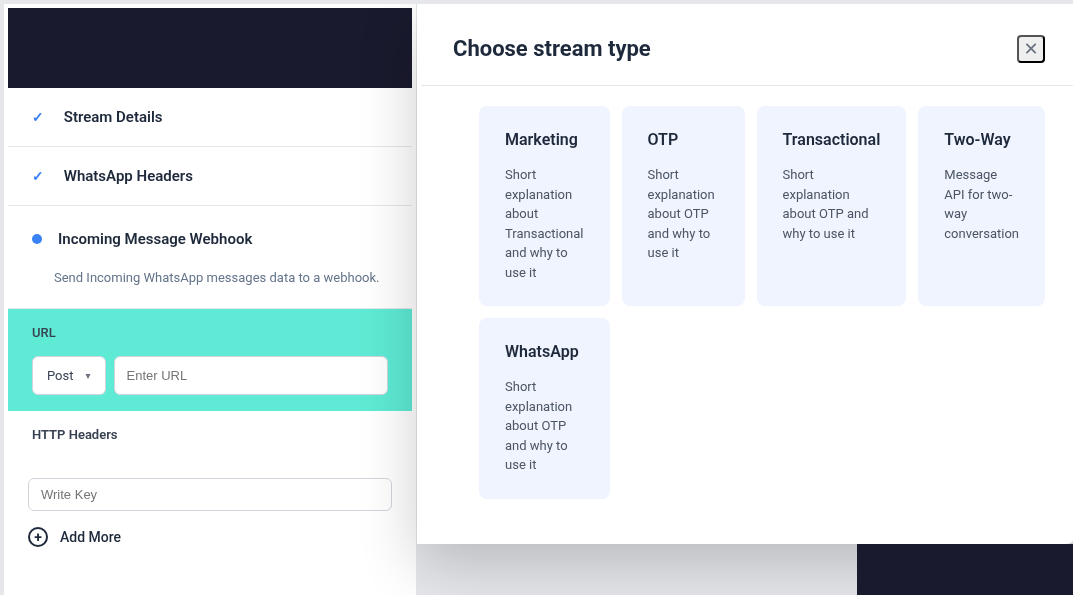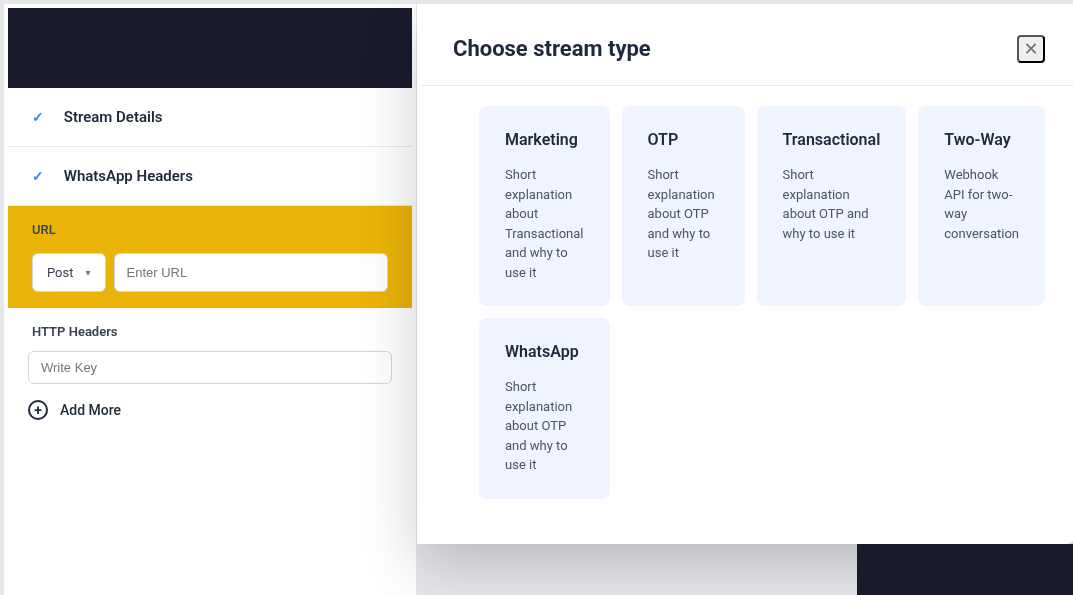--- a/index.html
+++ b/index.html
@@ -78,21 +78,21 @@
 
     .webhook-desc {
       font-size: 13px;
       color: #64748b;
       margin-left: 22px;
       line-height: 1.5;
     }
 
     .url-section {
       padding: 12px 20px;
-      background: #eab308;
+      background: #5eead4;
     }
 
     .url-label {
       font-size: 13px;
       font-weight: 500;
       color: #374151;
       margin-bottom: 8px;
     }
 
     .url-row {
@@ -149,20 +149,21 @@
     }
 
     .key-input {
       width: 100%;
       border: 1px solid #d1d5db;
       border-radius: 6px;
       padding: 8px 12px;
       font-size: 13px;
       color: #9ca3af;
       background: #fff;
+      margin-top: 24px;
     }
 
     .add-more-btn {
       display: flex;
       align-items: center;
       gap: 8px;
       padding: 14px 20px;
       font-size: 14px;
       font-weight: 500;
       color: #1e293b;
@@ -273,20 +274,27 @@
   <div class="sidebar-item">
     <span class="check-icon">✓</span>
     <span class="item-label">Stream Details</span>
   </div>
 
   <div class="sidebar-item">
     <span class="check-icon">✓</span>
     <span class="item-label">WhatsApp Headers</span>
   </div>
 
+  <div class="webhook-section">
+    <div class="webhook-header">
+      <div class="dot-icon"></div>
+      <span class="webhook-title">Incoming Message Webhook</span>
+    </div>
+    <p class="webhook-desc">Send Incoming WhatsApp messages data to a webhook.</p>
+  </div>
 
   <div class="url-section">
     <div class="url-label">URL</div>
     <div class="url-row">
       <div class="method-select">
         <span>Post</span>
         <span class="chevron">▾</span>
       </div>
       <input class="url-input" type="text" placeholder="Enter URL" style="">
     </div>
@@ -321,21 +329,21 @@
       <div class="card-desc">Short explanation about OTP and why to use it</div>
     </div>
 
     <div class="stream-card">
       <div class="card-title">Transactional</div>
       <div class="card-desc">Short explanation about OTP and why to use it</div>
     </div>
 
     <div class="stream-card">
       <div class="card-title">Two-Way</div>
-      <div class="card-desc">Webhook API for two-way conversation</div>
+      <div class="card-desc">Message API for two-way conversation</div>
     </div>
 
     <div class="stream-card" style="grid-column: 1;">
       <div class="card-title">WhatsApp</div>
       <div class="card-desc">Short explanation about OTP and why to use it</div>
     </div>
   </div>
 </div>
 
 <div class="right-dark"></div>

